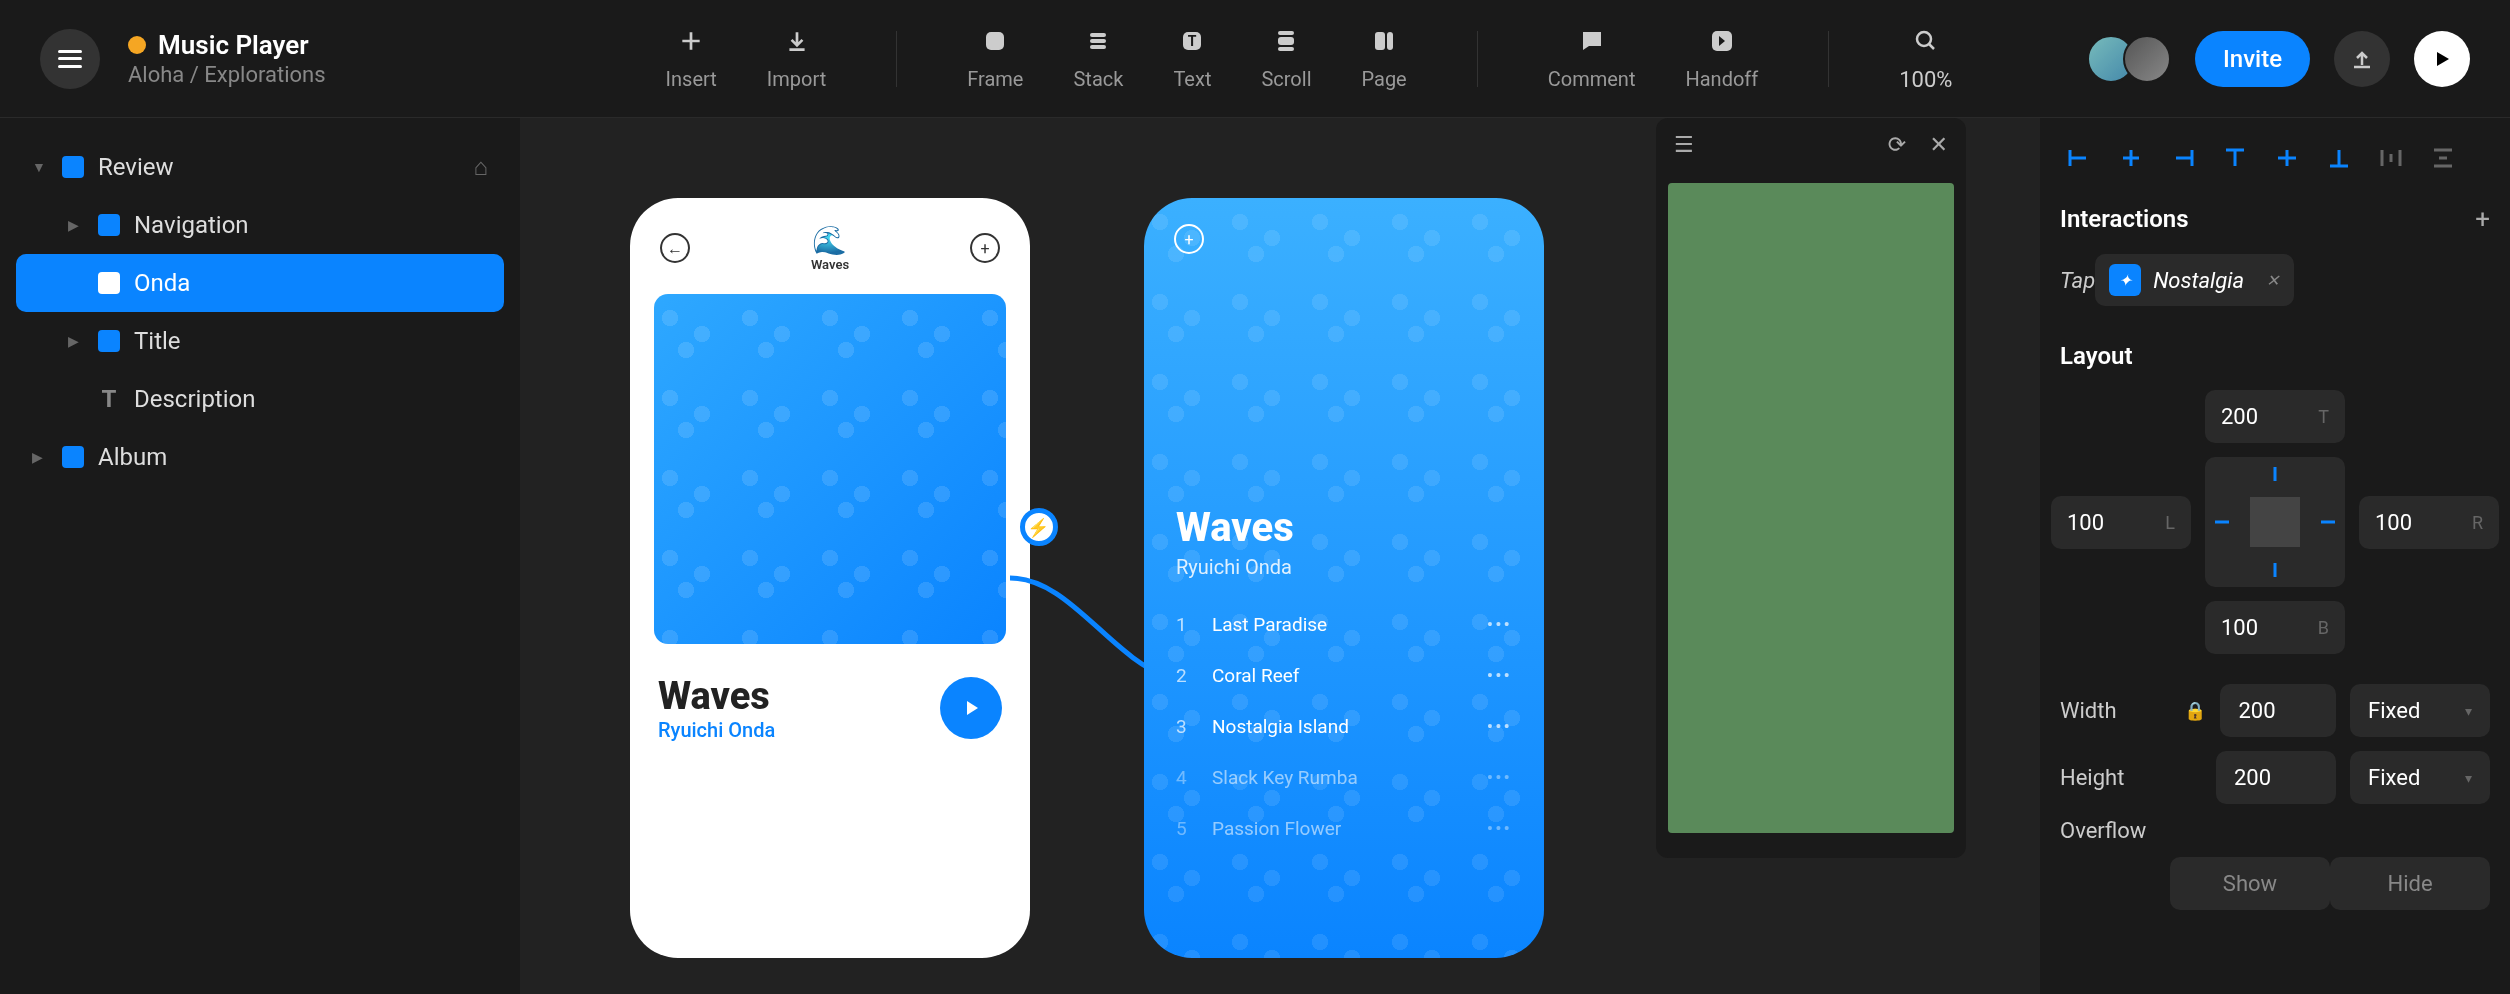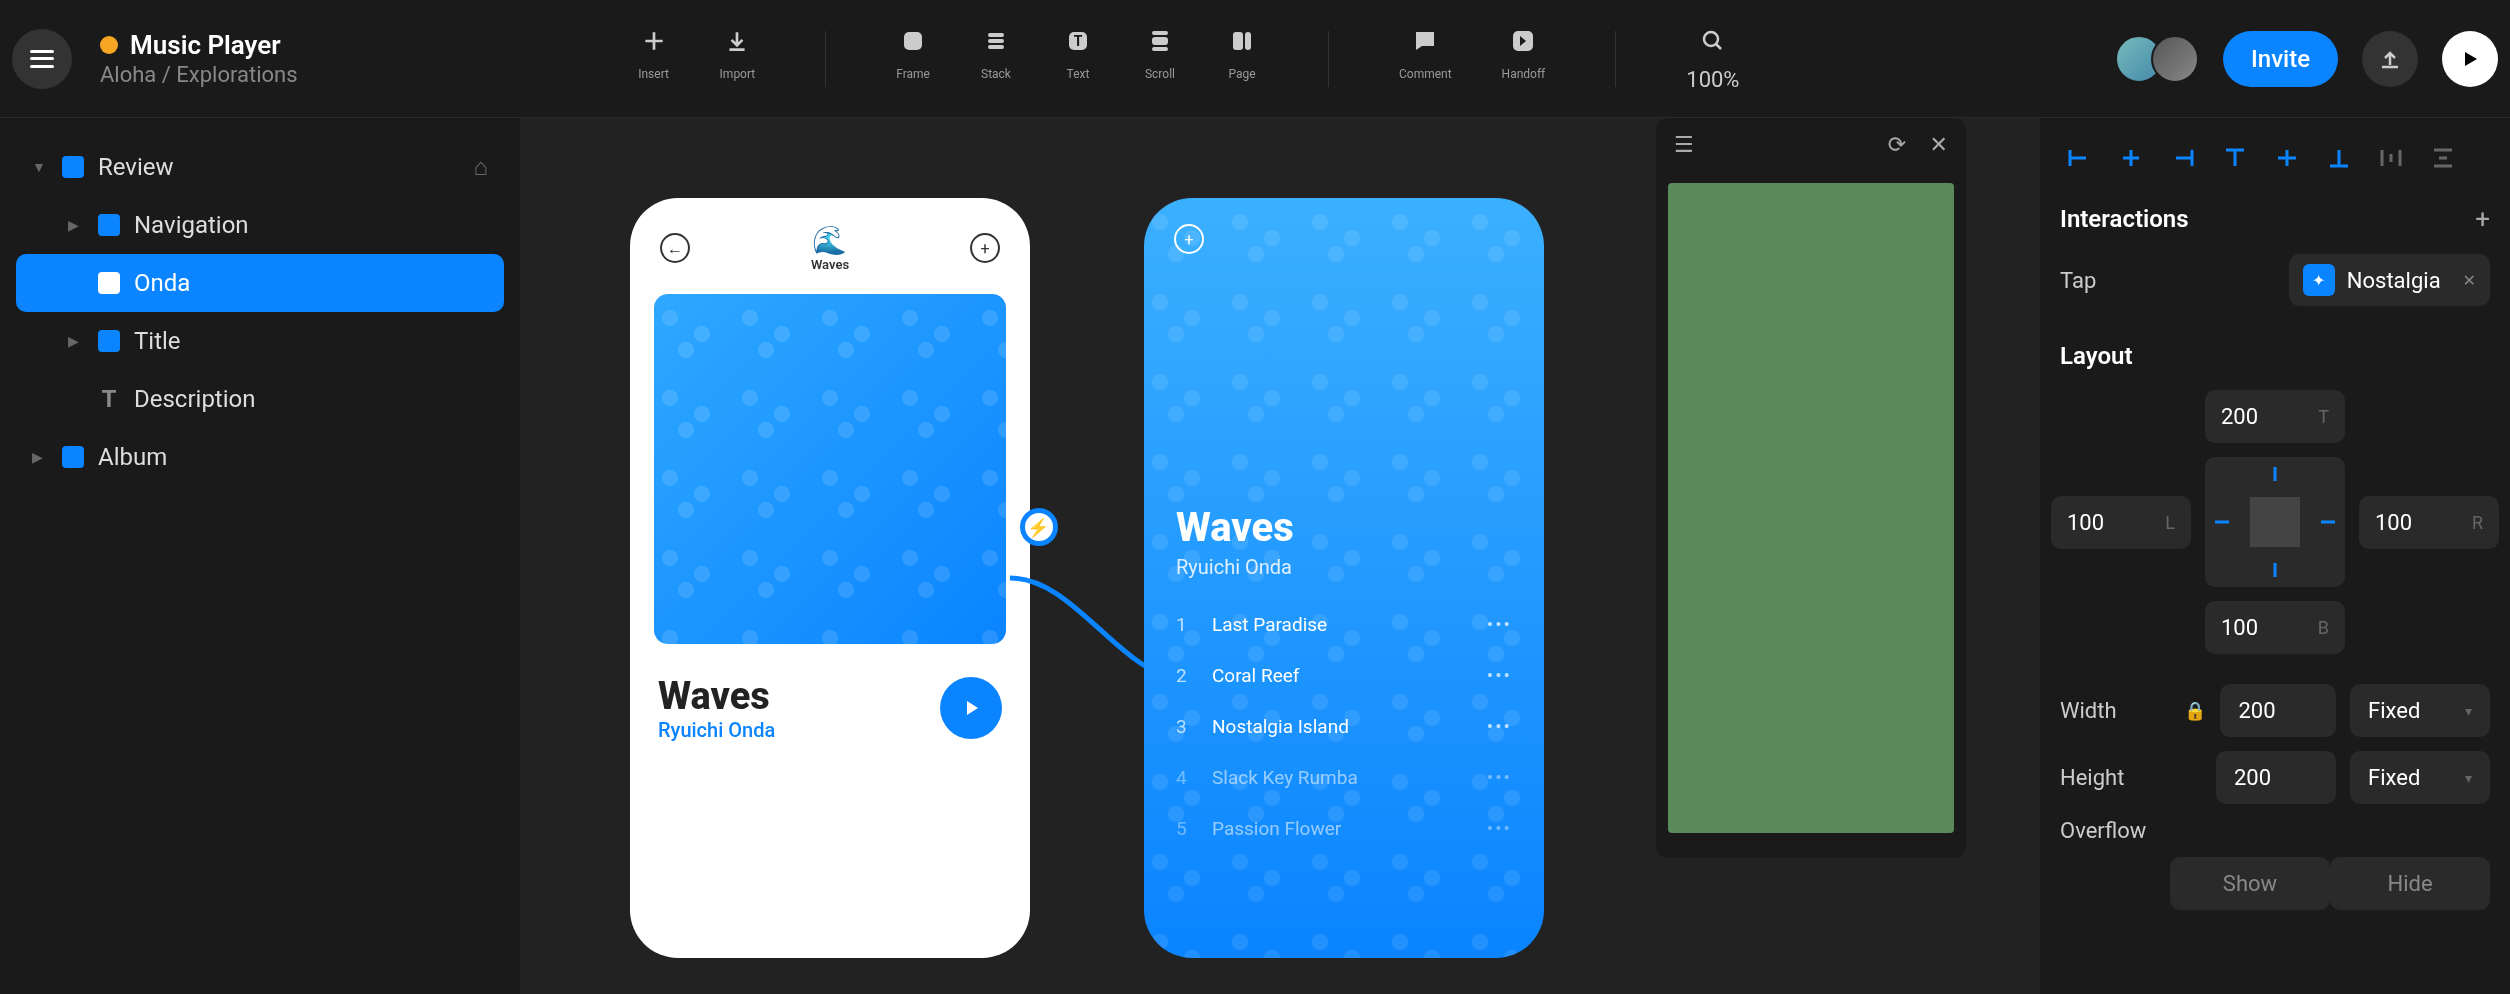--- a/index.html
+++ b/index.html
@@ -1,33 +1,33 @@
 <!DOCTYPE html>
 <html><head>
 <meta charset="utf-8">
 <style>
 * { margin: 0; padding: 0; box-sizing: border-box; font-family: -apple-system, BlinkMacSystemFont, "Segoe UI", Roboto, sans-serif; }
 body { background: #111; color: #fff; width: 2510px; height: 994px; overflow: hidden; transform-origin: top left; }
 .app { display: flex; flex-direction: column; height: 100%; }
 
 
-.topbar { height: 118px; background: #1a1a1a; display: flex; align-items: center; padding: 0 12px; border-bottom: 1px solid #2a2a2a; }
+.topbar { height: 118px; background: #1a1a1a; display: flex; align-items: center; padding: 0 40px; border-bottom: 1px solid #2a2a2a; }
 .menu-btn { width: 60px; height: 60px; border-radius: 50%; background: #333; display: flex; align-items: center; justify-content: center; cursor: pointer; }
 .hamburger { width: 24px; height: 18px; display: flex; flex-direction: column; justify-content: space-between; }
 .hamburger span { height: 3px; background: #fff; border-radius: 2px; }
 .title-block { margin-left: 28px; }
 .title-row { display: flex; align-items: center; gap: 12px; }
 .status-dot { width: 18px; height: 18px; border-radius: 50%; background: #f5a623; }
 .app-title { font-size: 26px; font-weight: 600; }
 .breadcrumb { font-size: 22px; color: #888; margin-top: 2px; }
 
 .tools { display: flex; gap: 50px; margin-left: 340px; }
 .tool { display: flex; flex-direction: column; align-items: center; gap: 10px; color: #ccc; cursor: pointer; }
 .tool-icon { width: 32px; height: 32px; display: flex; align-items: center; justify-content: center; }
-.tool-label { font-size: 12px; color: #999; }
+.tool-label { font-size: 20px; color: #999; }
 .divider-v { width: 1px; height: 56px; background: #333; margin: 0 20px; align-self: center; }
 
 .right-tools { margin-left: auto; display: flex; align-items: center; gap: 24px; }
 .zoom { font-size: 22px; color: #ccc; }
 .avatars { display: flex; }
 .avatar { width: 48px; height: 48px; border-radius: 50%; border: 2px solid #1a1a1a; margin-left: -12px; }
 .avatar:first-child { margin-left: 0; background: linear-gradient(135deg,#7bb,#48a); }
 .avatar:nth-child(2) { background: linear-gradient(135deg,#555,#888); }
 .invite-btn { background: #0a84ff; color: #fff; padding: 14px 28px; border-radius: 28px; font-size: 24px; font-weight: 500; border: none; cursor: pointer; }
 .circle-btn { width: 56px; height: 56px; border-radius: 50%; background: #333; display: flex; align-items: center; justify-content: center; cursor: pointer; }
@@ -91,21 +91,21 @@
 .right-panel { width: 470px; background: #1a1a1a; padding: 24px 20px; overflow-y: auto; }
 .align-row { display: flex; gap: 14px; margin-bottom: 30px; }
 .align-btn { width: 38px; height: 32px; display: flex; align-items: center; justify-content: center; cursor: pointer; }
 .align-btn svg { stroke: #0a84ff; }
 .align-btn.dim svg { stroke: #666; }
 
 .section-header { display: flex; justify-content: space-between; align-items: center; margin-bottom: 20px; }
 .section-title { font-size: 24px; font-weight: 600; }
 .plus { font-size: 26px; color: #aaa; cursor: pointer; }
 
-.interaction-row { display: flex; align-items: center; justify-content: space-between; margin-bottom: 36px; }
+.interaction-row { display: flex; align-items: center; justify-content: flex-start; margin-bottom: 36px; font-style: italic; }
 .interaction-label { font-size: 22px; color: #ccc; }
 .transition-pill { display: flex; align-items: center; gap: 12px; background: #2a2a2a; padding: 10px 14px; border-radius: 10px; }
 .transition-icon { width: 32px; height: 32px; background: #0a84ff; border-radius: 6px; display: flex; align-items: center; justify-content: center; font-size: 16px; }
 .transition-text { font-size: 22px; }
 .transition-x { color: #888; margin-left: 10px; cursor: pointer; }
 
 .layout-grid { display: grid; grid-template-columns: 140px 140px 140px; grid-template-rows: auto auto auto; gap: 14px; justify-content: center; margin-bottom: 30px; align-items: center; }
 .layout-input { background: #2a2a2a; border-radius: 10px; padding: 14px 16px; display: flex; align-items: center; justify-content: space-between; font-size: 22px; }
 .layout-input .suffix { color: #666; font-size: 18px; }
 .layout-center { grid-column: 2; background: #2a2a2a; border-radius: 10px; height: 130px; display: flex; align-items: center; justify-content: center; position: relative; }

